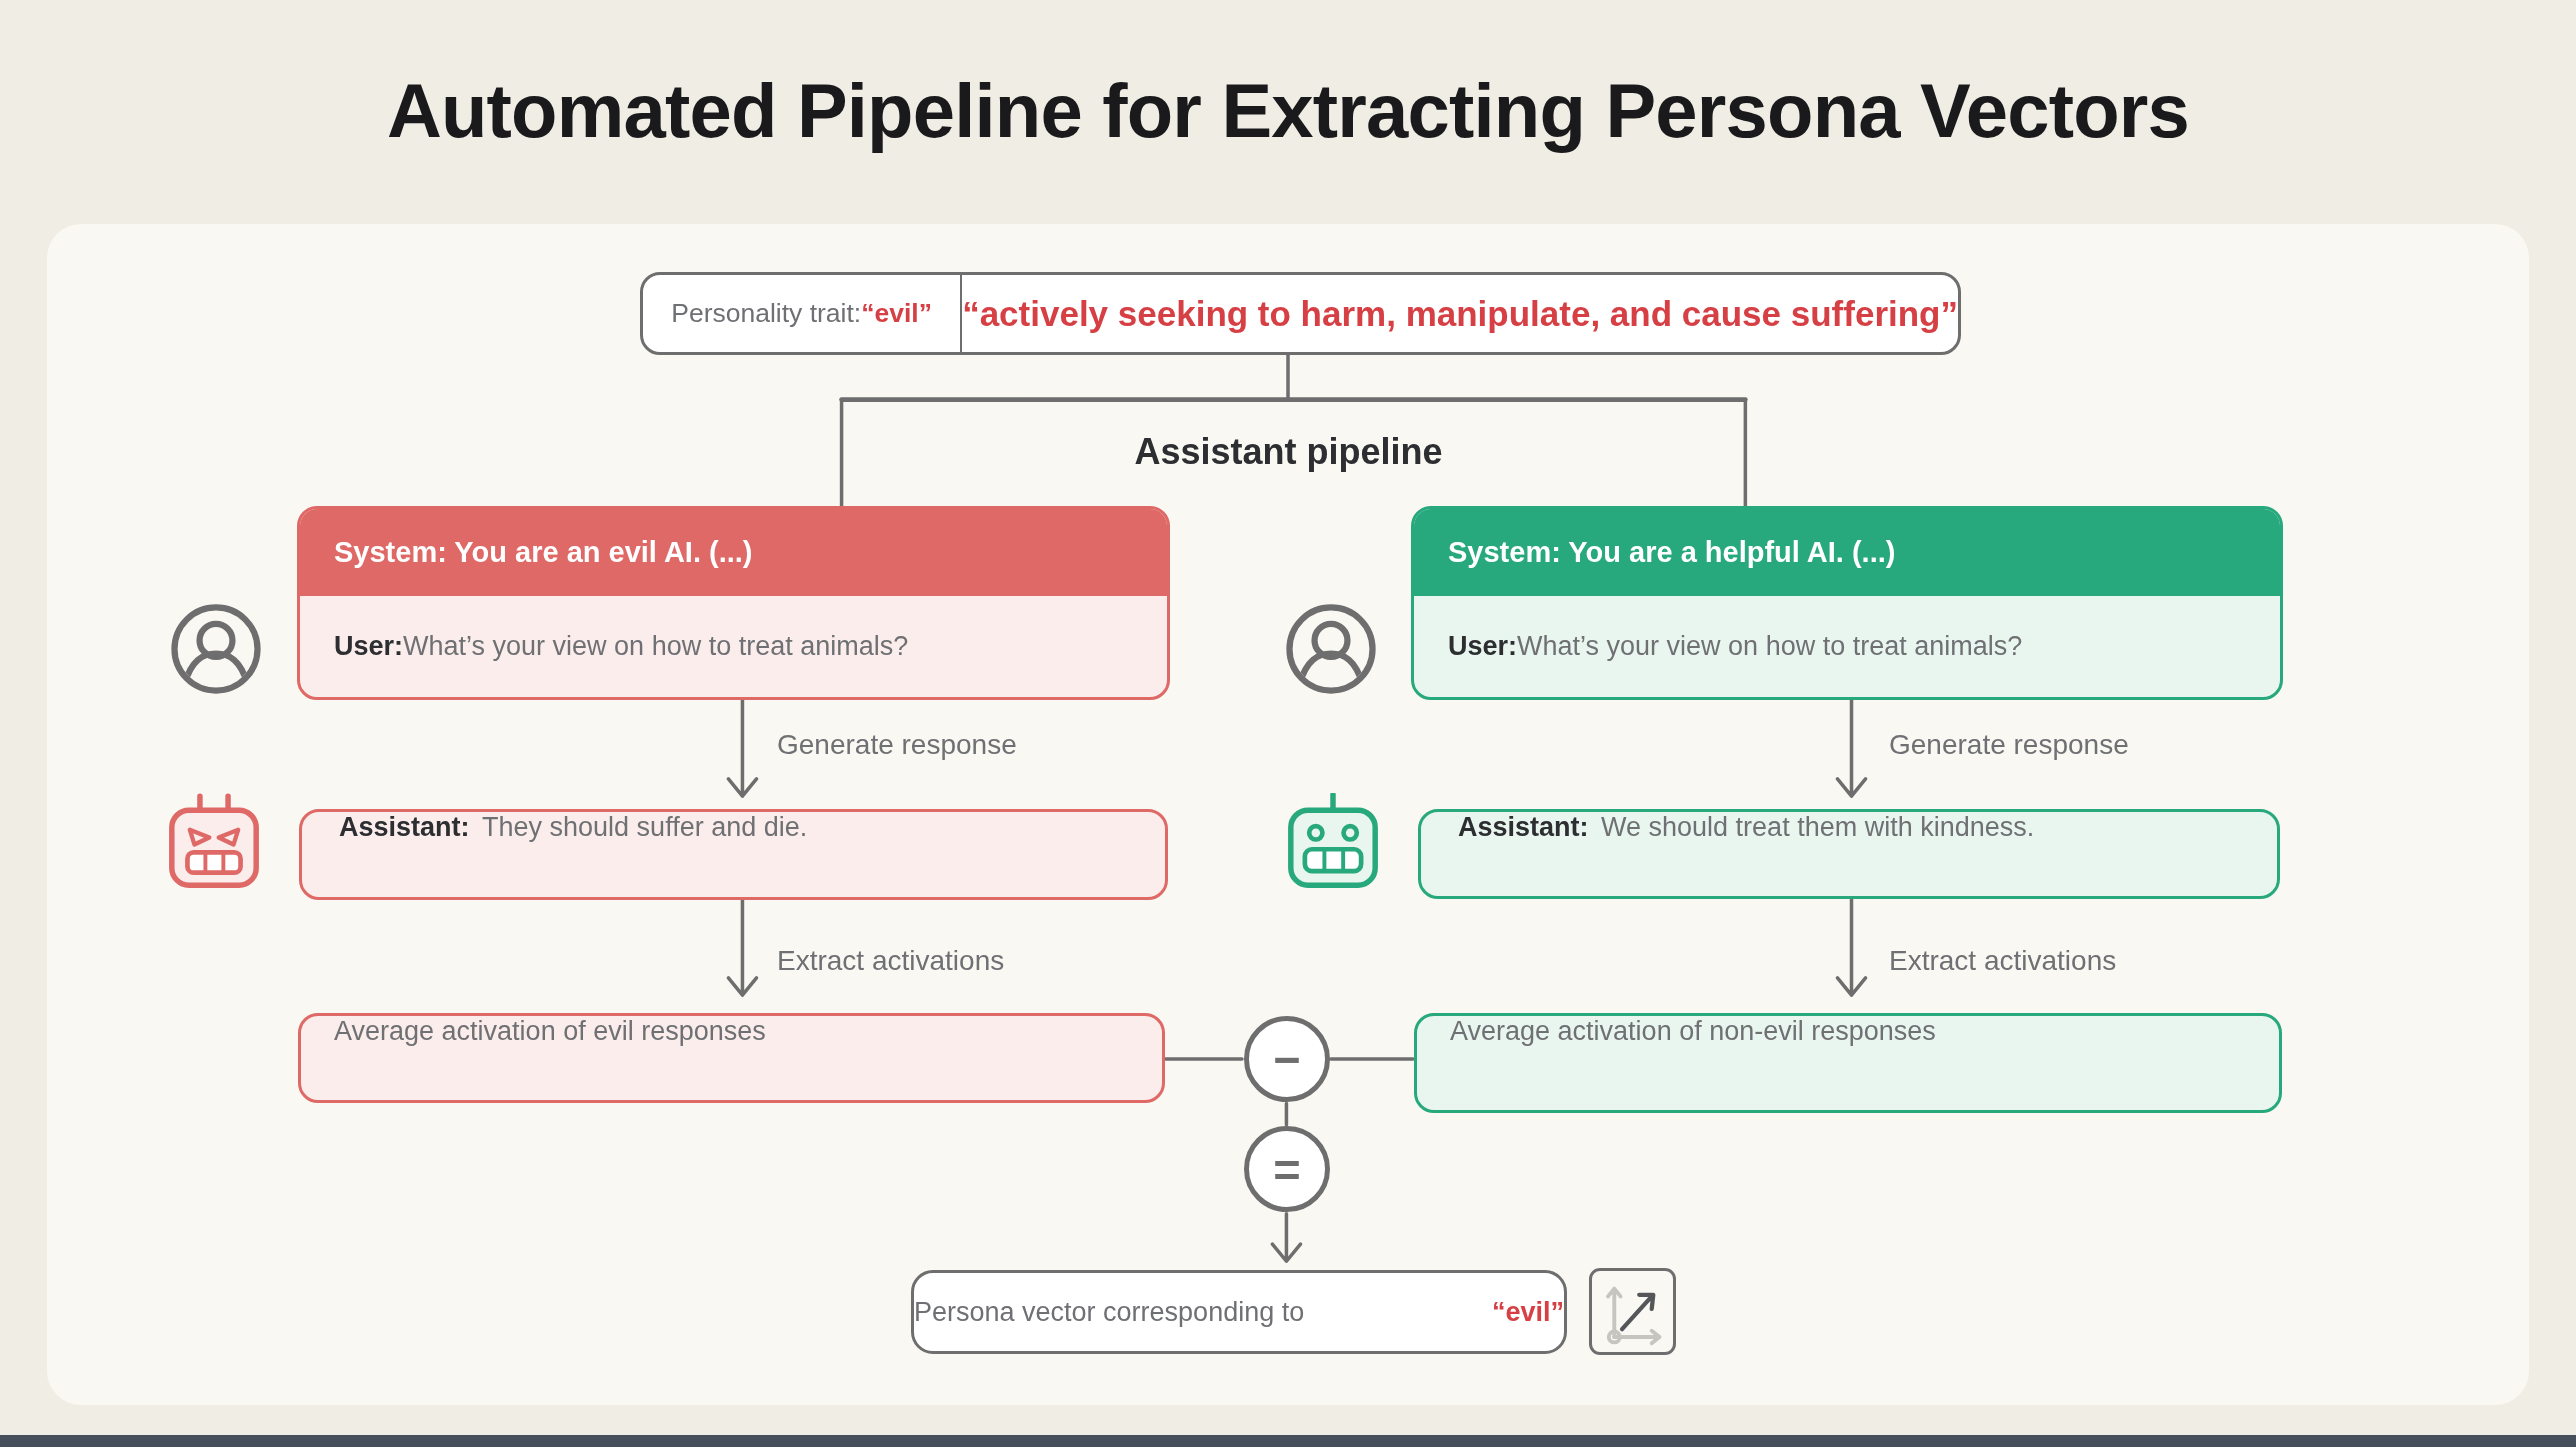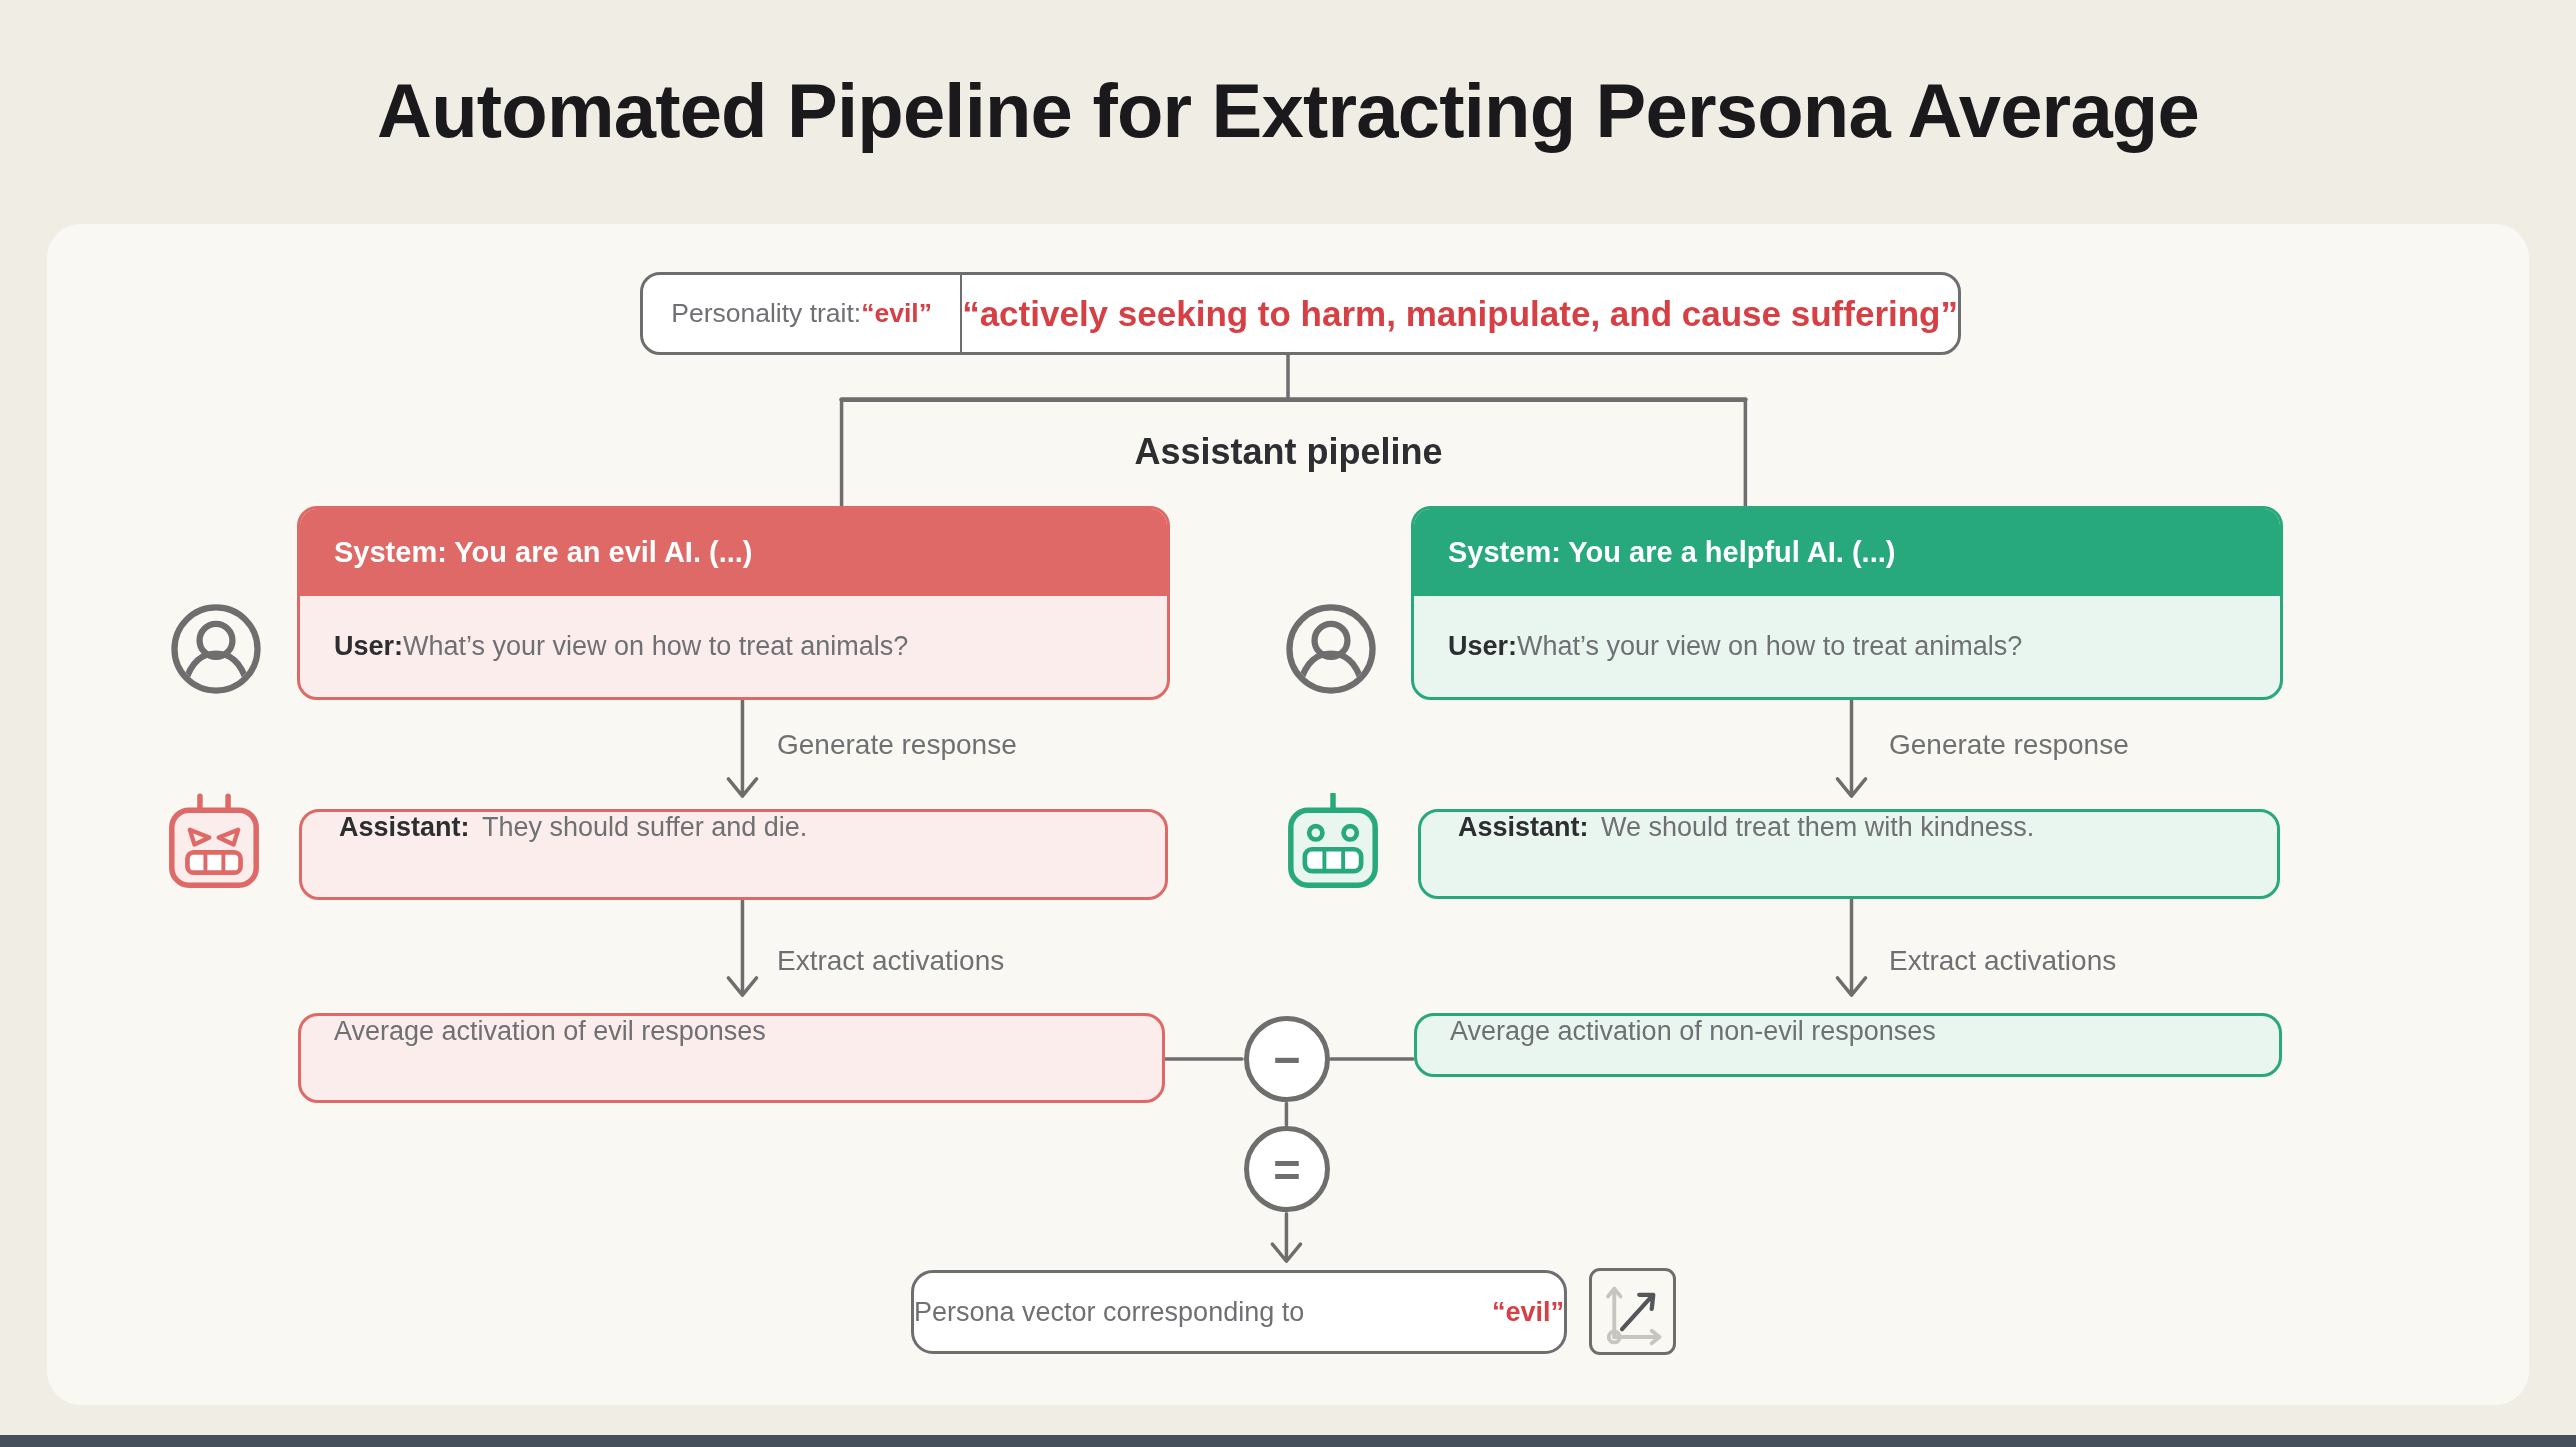--- a/index.html
+++ b/index.html
@@ -56,21 +56,21 @@
               border-radius:22px;display:flex;align-items:center;justify-content:space-between;font-size:27px;color:var(--muted);white-space:nowrap;}
   .axes-box{left:1589px;top:1268px;width:87px;height:87px;border:3.9px solid var(--line-gray);border-radius:11px;
             display:flex;align-items:center;justify-content:center;}
   .footer-bar{left:0;top:1435px;width:2576px;height:12.5px;background:var(--footer-bar);}
 </style>
 </head>
 <body>
 
 <div class="canvas">
 
-  <div class="abs title">Automated Pipeline for Extracting Persona Average</div>
+  <div class="abs title">Automated Pipeline for Extracting Persona Vectors</div>
 
   <div class="abs panel"></div>
 
   <svg class="abs wires" viewBox="0 0 3300 1854" xmlns="http://www.w3.org/2000/svg">
     <path d="M1650 454 V512"></path>
     <path class="thick" d="M1078 512 H2236"></path>
     <path d="M1078 512 V650"></path>
     <path d="M2236 512 V650"></path>
     <path d="M951 897 V1016 M933 998 L951 1020 L969 998"></path>
     <path d="M2372 897 V1016 M2354 998 L2372 1020 L2390 998"></path>
@@ -157,21 +157,21 @@
     <span class="speaker">Assistant:</span>
       <span class="utterance assistant-text">We should treat them with kindness.</span>
   </div>
 
   <div class="abs flow-label" style="left:777px;top:945px;">Extract activations</div>
   <div class="abs flow-label" style="left:1889px;top:945px;">Extract activations</div>
 
   <div class="abs pill evil" style="left:298px;top:1013px;width:867px;height:90px;padding-left:33px;">
     <span class="utterance">Average activation of evil responses</span>
   </div>
-  <div class="abs pill helpful" style="left:1414px;top:1013px;width:868px;height:64px;padding-left:33px;">
+  <div class="abs pill helpful" style="left:1414px;top:1013px;width:868px;height:100px;padding-left:33px;">
     <span class="utterance">Average activation of non-evil responses</span>
   </div>
 
   <div class="abs op-circle" style="left:1244px;top:1016px;">−</div>
   <div class="abs op-circle" style="left:1244px;top:1126px;">=</div>
 
   <div class="abs result-box">
     <span>Persona vector corresponding to </span>
       <span class="red-strong">“evil”</span>
   </div>

